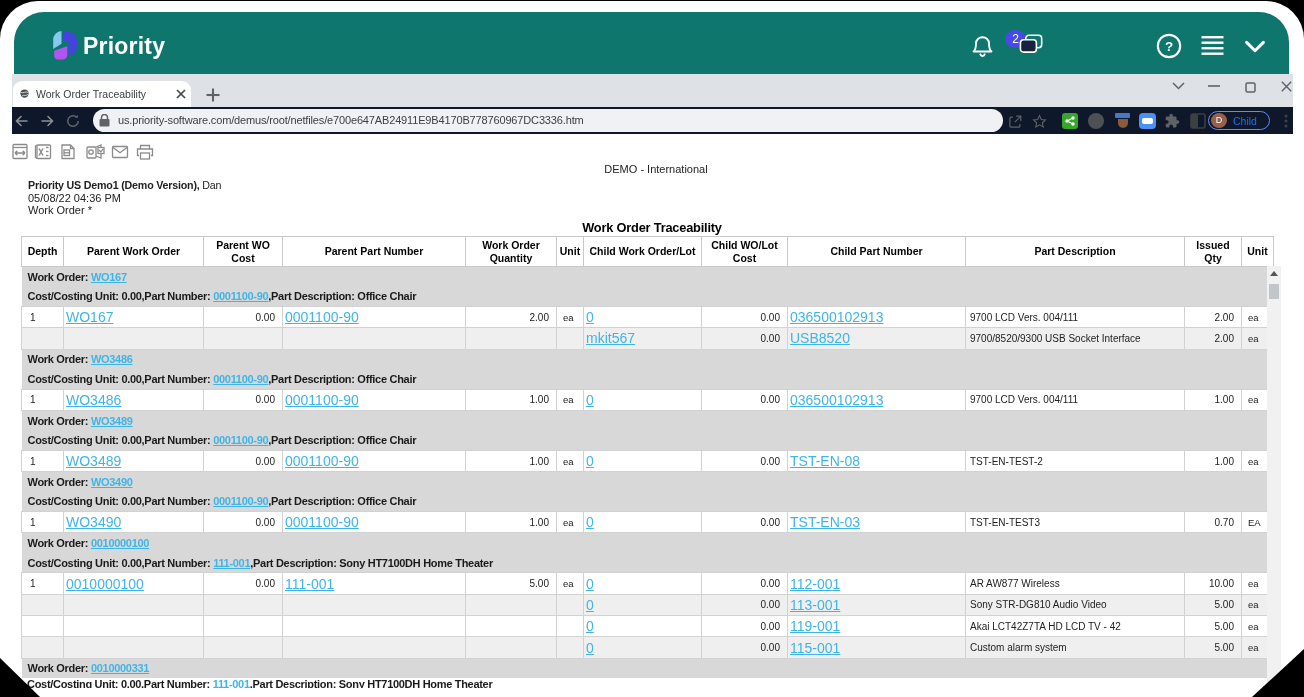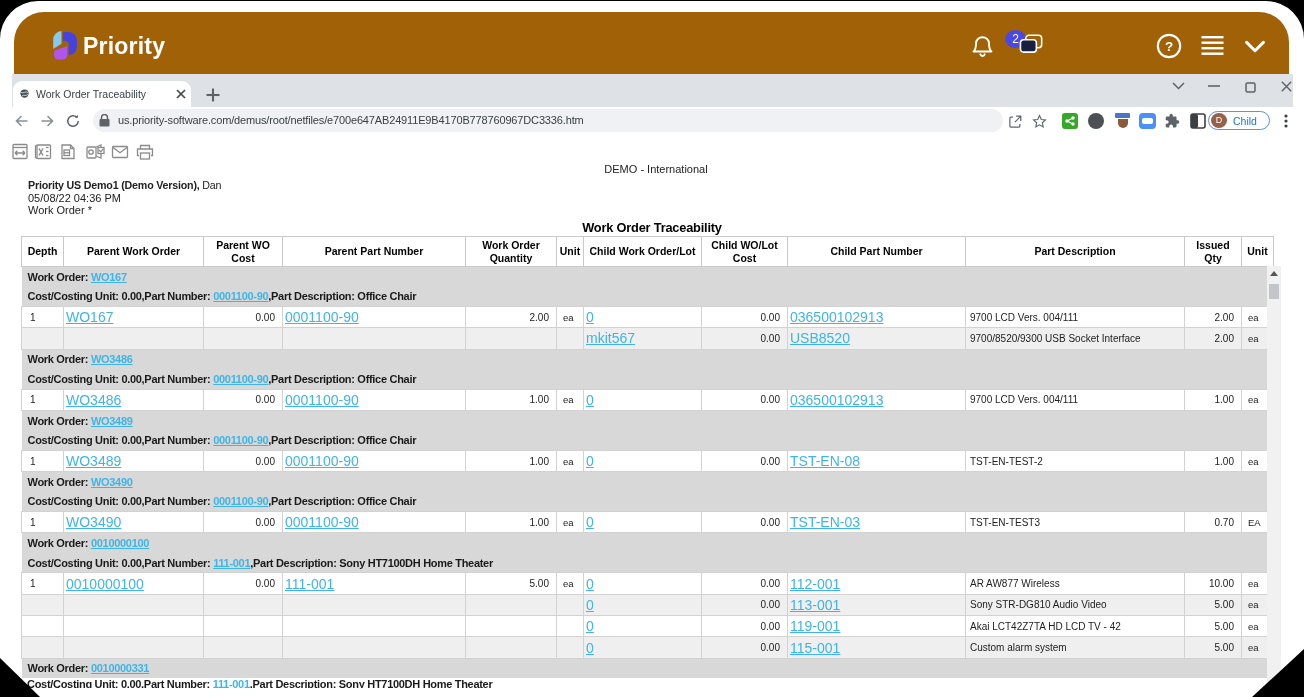--- a/index.html
+++ b/index.html
@@ -2,30 +2,30 @@
 <html><head>
 <meta charset="utf-8">
 <style>
 * { margin:0; padding:0; box-sizing:border-box; }
 html,body { width:1304px; height:697px; background:#000; font-family:"Liberation Sans", sans-serif; overflow:hidden; }
 .abs { position:absolute; }
 .card { position:absolute; left:0px; top:1px; width:1304px; height:696px; background:#fff; border-radius:38px 38px 0 0; }
 .chamL { position:absolute; left:0; top:658px; width:40px; height:39px; background:#000; clip-path:polygon(0 0, 0 100%, 100% 100%); z-index:60; }
 .chamR { position:absolute; left:1252px; top:649px; width:52px; height:48px; background:#000; clip-path:polygon(100% 0, 100% 100%, 0 100%); z-index:60; }
 
-.nav { position:absolute; left:14px; top:12px; width:1275px; height:61.5px; background:#a16207; border-radius:30px 30px 0 0; }
+.nav { position:absolute; left:14px; top:12px; width:1275px; height:61.5px; background:#0f766e; border-radius:30px 30px 0 0; }
 .brand { position:absolute; left:69px; top:22px; color:#fff; font-size:23px; line-height:24px; font-weight:bold; letter-spacing:0.2px; }
 .uname { position:absolute; left:1051px; top:26px; color:#fff; font-size:14.5px; line-height:15px;margin-top:48px; }
 .badge2 { position:absolute; left:991px; top:18px; width:21px; height:18px; border-radius:9px/9px;  background:#4b48e8; border-radius:50%; color:#fff; font-size:12px; text-align:center; line-height:18px; }
 
 .tabs { position:absolute; left:12px; top:73.5px; width:1281px; height:33px; background:#dee1e6; }
 .tab { position:absolute; left:1px; top:7px; width:178px; height:26px; background:#fff; border-radius:9px 9px 0 0; }
 .tabtitle { position:absolute; left:23px; top:7px; font-size:10.5px; color:#3c4043; }
 
-.addr { position:absolute; left:12px; top:106.5px; width:1281px; height:28px; background:#ffffff; }
+.addr { position:absolute; left:12px; top:106.5px; width:1281px; height:28px; background:#0f172a; }
 .pill { position:absolute; left:81px; top:2.5px; width:910px; height:23px; background:#eff1f4; border-radius:11.5px; }
 .url { position:absolute; left:25px; top:5px; font-size:11px; color:#3d4043; letter-spacing:-0.15px; }
 
 .doc { position:absolute; left:12px; top:134px; width:1281px; height:556px; background:#fff; }
 .t-user { position:absolute; left:28px; top:179px; font-size:10.7px; letter-spacing:-0.2px; color:#222; font-weight:bold; }
 .t-user span { font-weight:normal;margin-top:16px; }
 .t-date { position:absolute; left:28px; top:192px; font-size:11px; color:#222; }
 .t-wo   { position:absolute; left:28px; top:204px; font-size:11px; color:#222; }
 .t-demo { position:absolute; left:4px; top:163px; width:1304px; text-align:center; font-size:11px; color:#222; }
 .t-title{ position:absolute; left:0px; top:220px; width:1304px; text-align:center; font-size:12.8px; letter-spacing:-0.2px; color:#000; font-weight:bold; }

